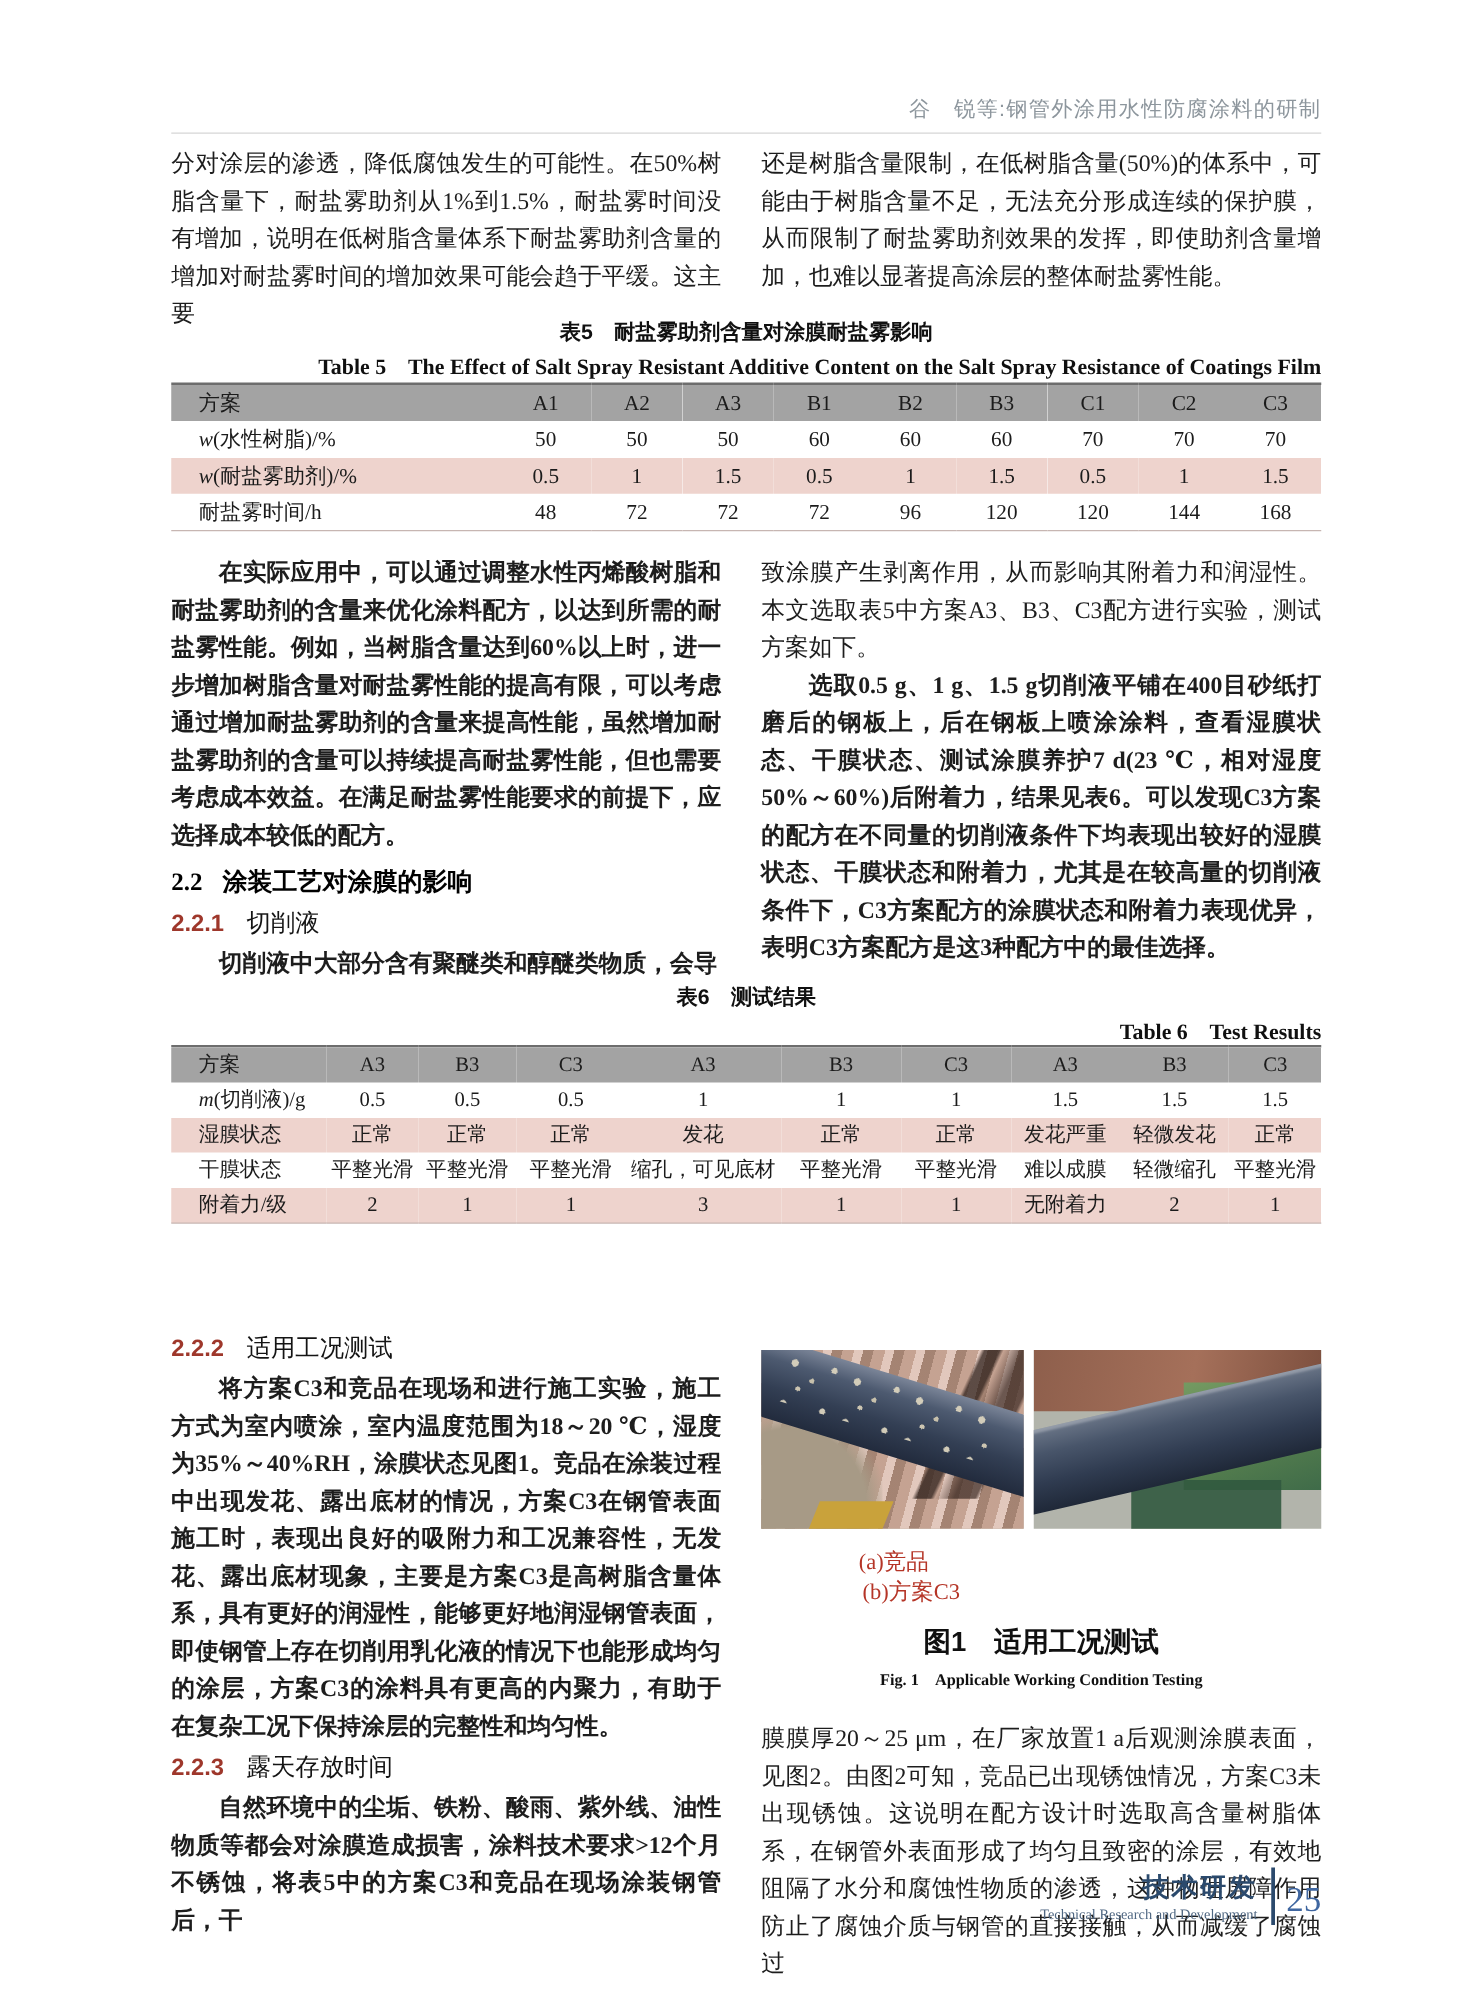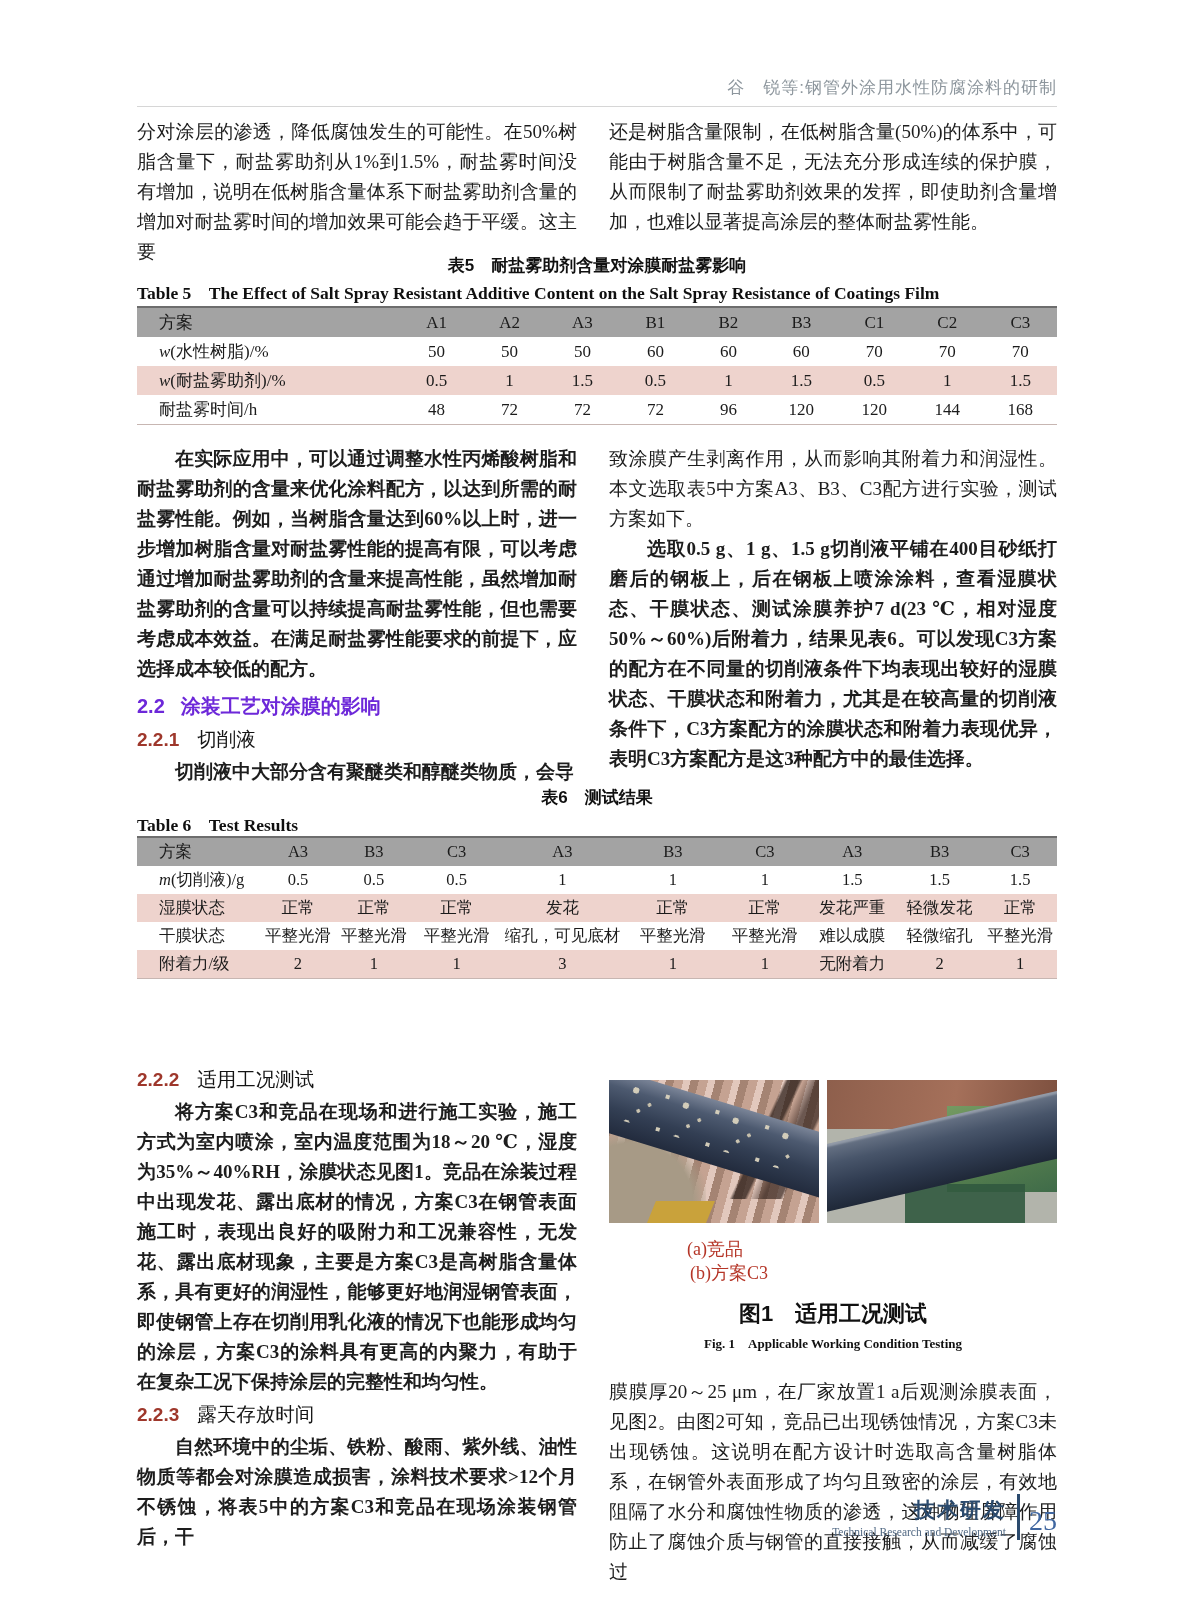--- a/index.html
+++ b/index.html
@@ -13,32 +13,32 @@
   .rule{top:106px;height:1px;background:#d6d6d6;}
 
   
   .cols{display:flex;justify-content:space-between;}
   .col-l{width:440px;}
   .col-r{width:448px;}
   p.body{margin:0;font-size:19px;line-height:30px;text-align:justify;color:#1d1d1d;}
   p.indent{text-indent:2em;font-weight:bold;}
 
   
-  .h2{font-family:Liberation Sans, sans-serif;font-weight:700;font-size:20px;
-      color:#6d28d9;line-height:32px;margin:6px 0 2px;}
+  .h2{font-family:Liberation Serif, serif;font-weight:700;font-size:20px;
+      color:#000000;line-height:32px;margin:6px 0 2px;}
   .h2 .num{margin-right:16px;}
   .h3{line-height:30px;margin:3px 0 1px;}
   .h3 .num{font-family:"Liberation Sans","DejaVu Sans",sans-serif;font-weight:700;
            font-size:19px;color:#9e372b;}
   .h3 .ttl{font-size:19.5px;color:#141414;margin-left:18px;}
 
   
   .tcap-cn{text-align:center;font-family:"Liberation Sans","DejaVu Sans",sans-serif;
            font-weight:700;font-size:17px;color:#101010;}
-  .tcap-en{text-align:left;font-weight:700;font-size:17.5px;color:#101010;margin-top:4px;}
+  .tcap-en{text-align:right;font-weight:700;font-size:17.5px;color:#101010;margin-top:4px;}
 
   
   table.dt{border-collapse:collapse;width:920px;table-layout:fixed;
            border-top:2px solid #6d6d6d;border-bottom:1px solid #c7b6b2;}
   .dt td{height:29px;text-align:center;padding:0;vertical-align:middle;font-size:17px;color:#1b1b1b;overflow:hidden;}
   .t6 td{height:28px;font-size:16.5px;}
   .dt td.lbl{text-align:left;padding-left:22px;}
   .dt tr.hdr{background:#a3a3a3;}
   .dt tr.stripe{background:#eed3cd;}
   .ivar{font-style:italic;}

